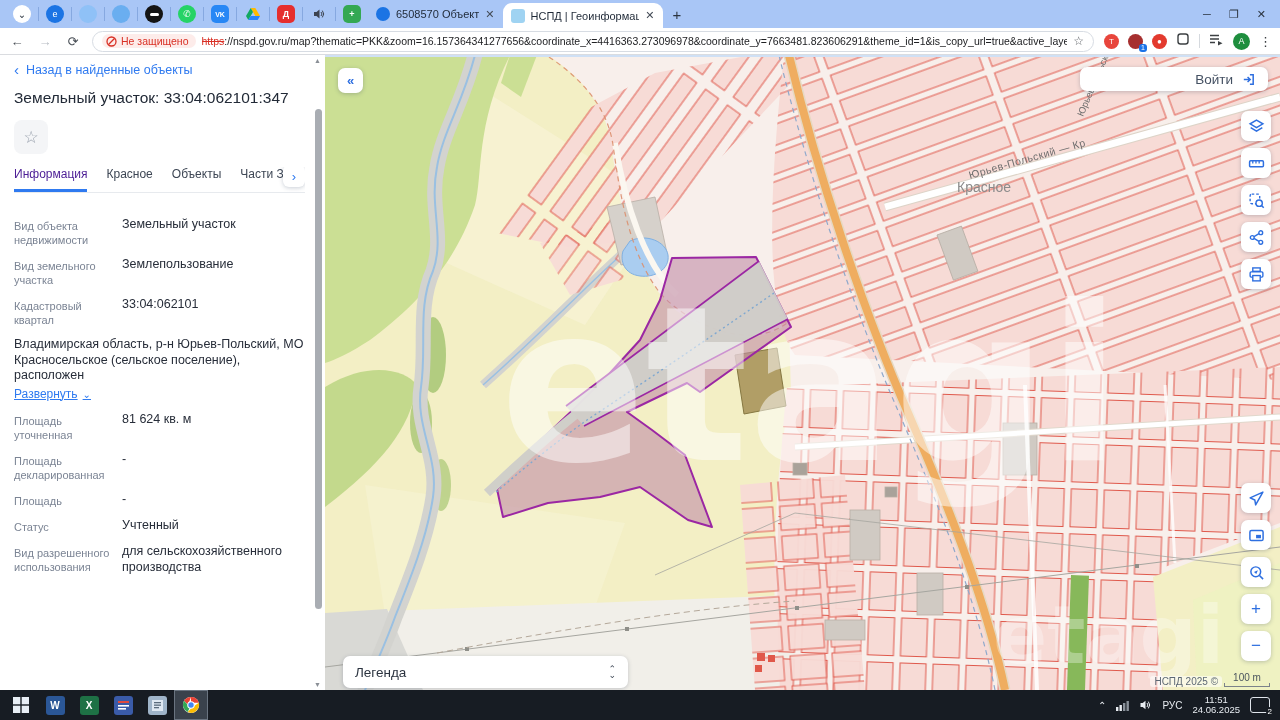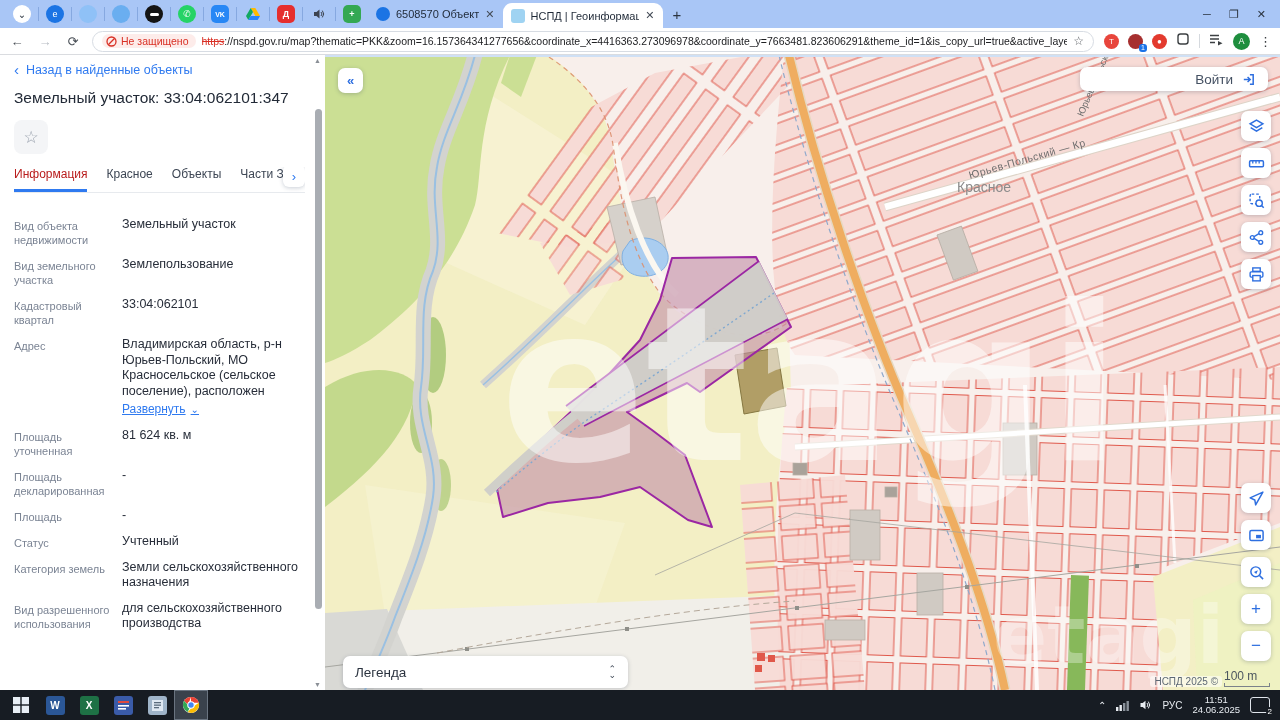--- a/index.html
+++ b/index.html
@@ -39,21 +39,21 @@
   .content { flex:1; display:flex; min-height:0; }
 
   
   .sidebar { width:325px; background:#fff; position:relative; padding:8px 20px 0 14px; flex:0 0 auto; overflow:hidden; }
   .backlink { color:#2f7af0; font-size:12.5px; display:flex; gap:7px; align-items:center; cursor:pointer; }
   .backlink .chev { font-size:15px; line-height:12px; }
   .obj-title { margin-top:12px; font-size:15.5px; font-weight:500; color:#222a37; }
   .starbtn { margin-top:13px; width:34px; height:34px; background:#f4f5f7; border-radius:8px; display:flex; align-items:center; justify-content:center; color:#9aa2ae; font-size:17px; }
   .tabsrow { margin-top:13px; display:flex; gap:19px; border-bottom:1px solid #e7eaee; position:relative; padding-right:26px; white-space:nowrap; overflow:hidden; }
   .ptab { font-size:12px; color:#3d4654; padding-bottom:8px; flex:0 0 auto; }
-  .ptab.active { color:#b91c1c; border-bottom:3px solid #2f7af0; }
+  .ptab.active { color:#4c1d95; border-bottom:3px solid #2f7af0; }
   .tabs-more { position:absolute; right:0; top:-2px; width:22px; height:22px; background:#fff; border-radius:6px; box-shadow:0 1px 4px rgba(40,60,90,.25); color:#2f7af0; font-size:13px; display:flex; align-items:center; justify-content:center; }
   .fields { margin-top:24px; }
   .frow { display:flex; margin-bottom:10px; }
   .flabel { width:108px; min-width:108px; font-size:11px; color:#7b8494; line-height:14px; padding-top:2px; padding-right:8px; }
   .fvalue { font-size:12.5px; color:#272d39; line-height:15.5px; }
   .expand { margin-top:3px; color:#2f7af0; font-size:12px; text-decoration:underline; display:inline-flex; align-items:center; gap:5px; }
   .expand .ch { font-size:10px; text-decoration:none; }
   .sb-scroll { position:absolute; right:2px; top:0; bottom:0; width:10px; }
   .sb-thumb { position:absolute; right:1px; top:54px; width:7px; height:500px; background:#a9adb3; border-radius:4px; }
   .sb-arrow { position:absolute; right:2px; font-size:7px; color:#8a8f96; }
@@ -61,21 +61,21 @@
   
   .map { flex:1; position:relative; overflow:hidden; background:#f3efc5; }
   .map svg.base { position:absolute; inset:0; }
   .mapbtn { position:absolute; background:#fff; border-radius:7px; box-shadow:0 1px 4px rgba(50,65,90,.28); display:flex; align-items:center; justify-content:center; color:#2e6fe0; }
   .collapse { left:13px; top:13px; width:25px; height:25px; font-size:13px; font-weight:700; }
   .loginbtn { left:755px; top:12px; width:188px; height:24px; justify-content:flex-end; padding-right:12px; gap:8px; font-size:13.5px; color:#445062; }
   .tcol { left:916px; width:30px; height:30px; }
   .legend { position:absolute; left:18px; bottom:2px; width:285px; height:32px; background:#fff; border-radius:7px; box-shadow:0 1px 4px rgba(50,65,90,.25); display:flex; align-items:center; padding:0 12px; font-size:13.5px; color:#2c3440; }
   .legend .updown { margin-left:auto; display:flex; flex-direction:column; line-height:6px; font-size:9px; color:#3c4654; }
   .copyright { position:absolute; right:58px; bottom:3px; font-size:10px; color:#5d6874; background:rgba(255,255,255,.55); padding:0 4px; border-radius:3px; }
-  .scalebar { position:absolute; right:10px; bottom:3px; font-size:12px; color:#4c565f; text-align:left; width:46px; }
+  .scalebar { position:absolute; right:10px; bottom:3px; font-size:10px; color:#4c565f; text-align:center; width:46px; }
   .scalebar .bar { border-bottom:1.5px solid #7b828a; border-left:1.5px solid #7b828a; border-right:1.5px solid #7b828a; height:4px; }
 
   
   .taskbar { height:30px; background:#171c23; display:flex; align-items:center; padding:0 4px; flex:0 0 auto; }
   .tb-ic { width:34px; height:30px; display:flex; align-items:center; justify-content:center; }
   .tb-sq { width:19px; height:19px; border-radius:3px; display:flex; align-items:center; justify-content:center; font-size:10px; font-weight:700; color:#fff; }
   .tb-ic.current { background:#3a424c; outline:1px solid #6a7480; outline-offset:-1px; }
   .tb-right { margin-left:auto; display:flex; align-items:center; gap:10px; color:#e8ecf1; padding-right:6px; }
   .tb-lang { font-size:10px; }
   .tb-clock { font-size:9.5px; line-height:10.5px; text-align:center; }
@@ -205,21 +205,20 @@
           </div>
         <div class="frow">
             <div class="flabel">Вид земельного участка</div>
             <div class="fvalue">Землепользование</div>
           </div>
         <div class="frow">
             <div class="flabel">Кадастровый квартал</div>
             <div class="fvalue">33:04:062101</div>
           </div>
         <div class="frow">
-          <div class="flabel">Адрес</div>
           <div class="fvalue">
             <span>Владимирская область, р-н Юрьев-Польский, МО Красносельское (сельское поселение), расположен</span><br>
             <span class="expand">
                 <span>Развернуть</span>
                 <span class="ch">⌄</span>
               </span>
           </div>
         </div>
         <div class="frow">
             <div class="flabel">Площадь уточненная</div>
@@ -229,24 +228,20 @@
             <div class="flabel">Площадь декларированная</div>
             <div class="fvalue">-</div>
           </div>
         <div class="frow">
             <div class="flabel">Площадь</div>
             <div class="fvalue">-</div>
           </div>
         <div class="frow">
             <div class="flabel">Статус</div>
             <div class="fvalue">Учтенный</div>
-          </div>
-        <div class="frow">
-            <div class="flabel">Категория земель</div>
-            <div class="fvalue">Земли сельскохозяйственного назначения</div>
           </div>
         <div class="frow">
             <div class="flabel">Вид разрешенного использования</div>
             <div class="fvalue">для сельскохозяйственного производства</div>
           </div>
 
       </div>
 
       <div class="sb-scroll">
         <span class="sb-arrow" style="top:2px;">▲</span>

